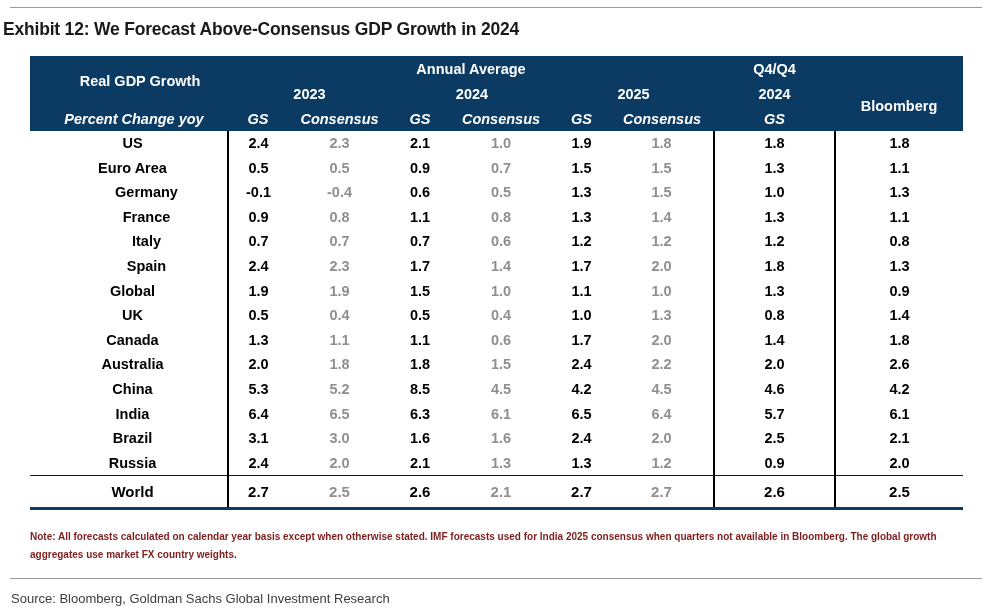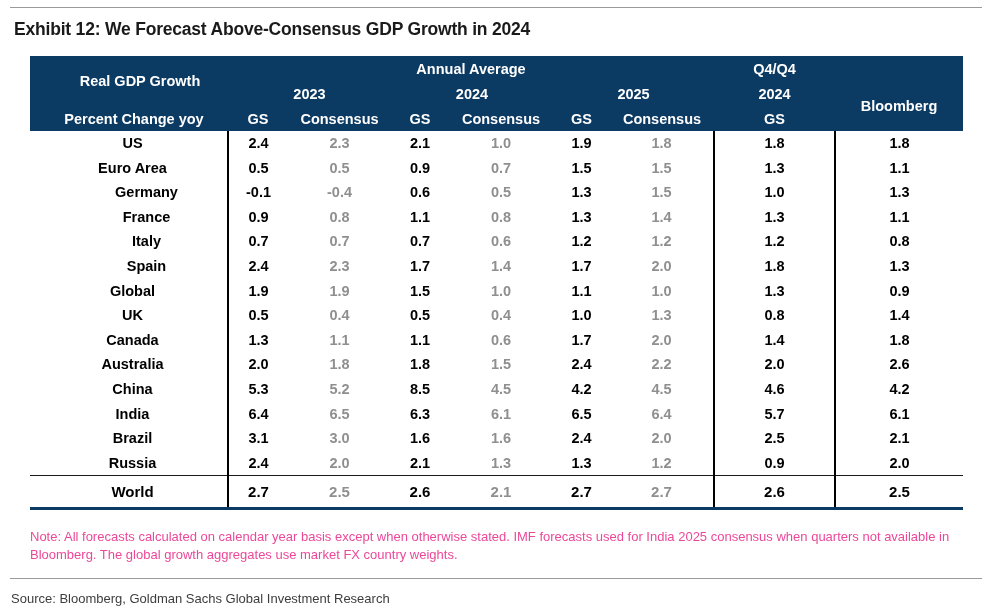--- a/index.html
+++ b/index.html
@@ -20,21 +20,21 @@
     position: absolute;
     left: 10px;
     top: 7px;
     width: 972px;
     height: 1px;
     background: #9a9a9a;
   }
 
   .exhibit-title {
     position: absolute;
-    left: 14px;
+    left: 3px;
     top: 19px;
     font-size: 17.5px;
     font-weight: bold;
     letter-spacing: -0.2px;
     color: #1a1a1a;
     white-space: nowrap;
   }
 
   .table-wrap {
     position: absolute;
@@ -55,21 +55,21 @@
     color: #ffffff;
     font-size: 14.5px;
     font-weight: bold;
     padding: 0;
     text-align: center;
     vertical-align: middle;
     border: none;
   }
   .hdr-row1 th { height: 25px; }
   .hdr-row2 th { height: 25px; }
-  .hdr-row3 th { height: 25px; }
+  .hdr-row3 th { height: 25px; font-style: italic; }
 
   th.rowlab-cell {
     text-align: left;
     padding-left: 22px !important;
     white-space: nowrap;
   }
   th.rowlab-cell.lower {
     padding-left: 10px !important;
   }
 
@@ -110,23 +110,24 @@
     width: 933px;
     height: 3px;
     background: #0b3a63;
   }
 
   .note {
     position: absolute;
     left: 30px;
     top: 528px;
     width: 935px;
-    font-size: 13px;
+    font-size: 10px;
     line-height: 18px;
-    color: #ec4899;
+    color: #7f1d1d;
+    font-weight: bold;
   }
 
   .mid-rule {
     position: absolute;
     left: 10px;
     top: 578px;
     width: 972px;
     height: 1px;
     background: #9a9a9a;
   }

